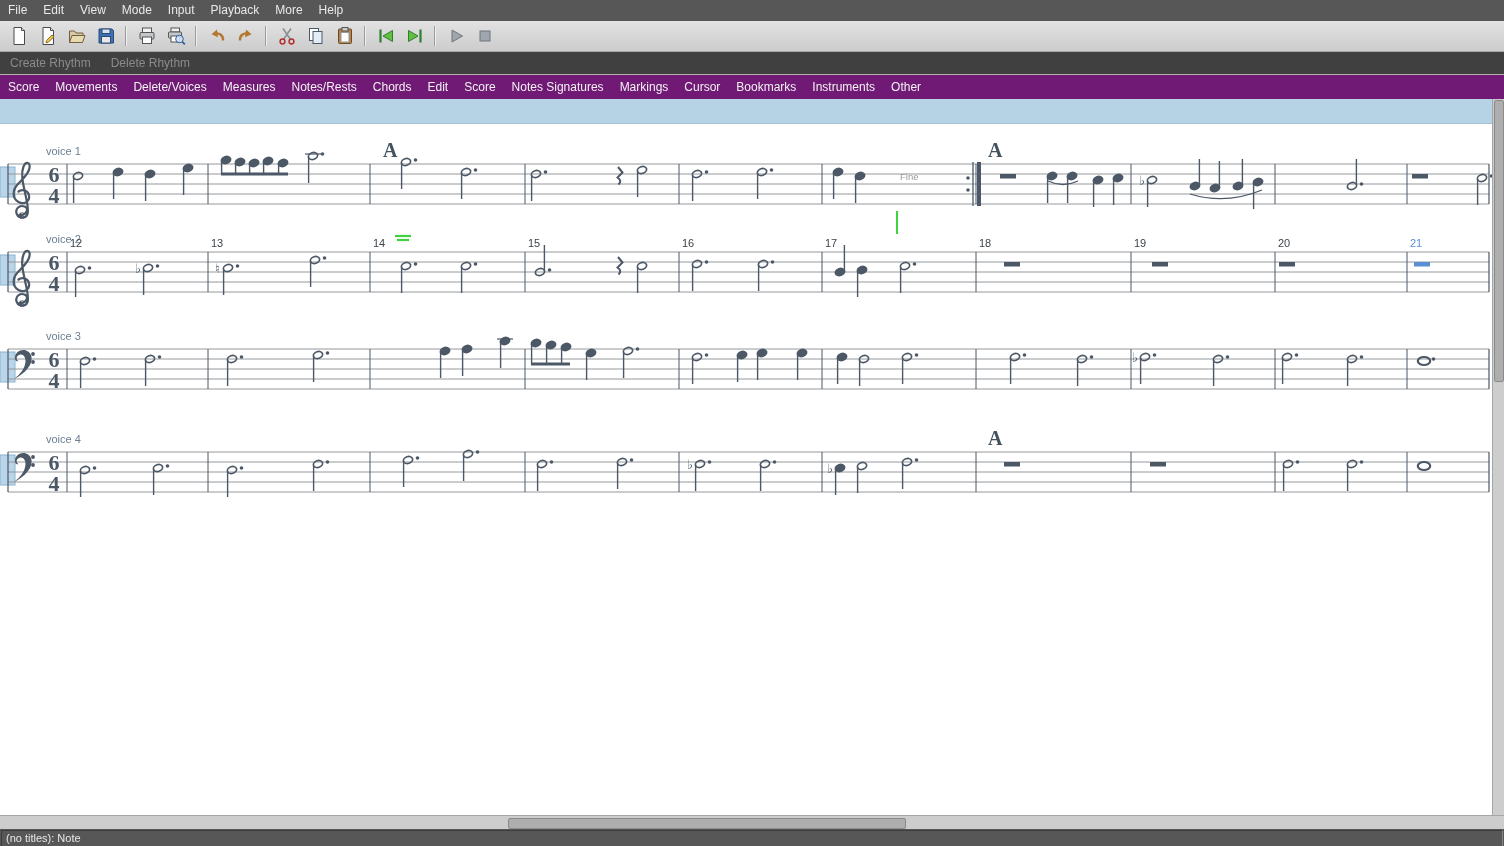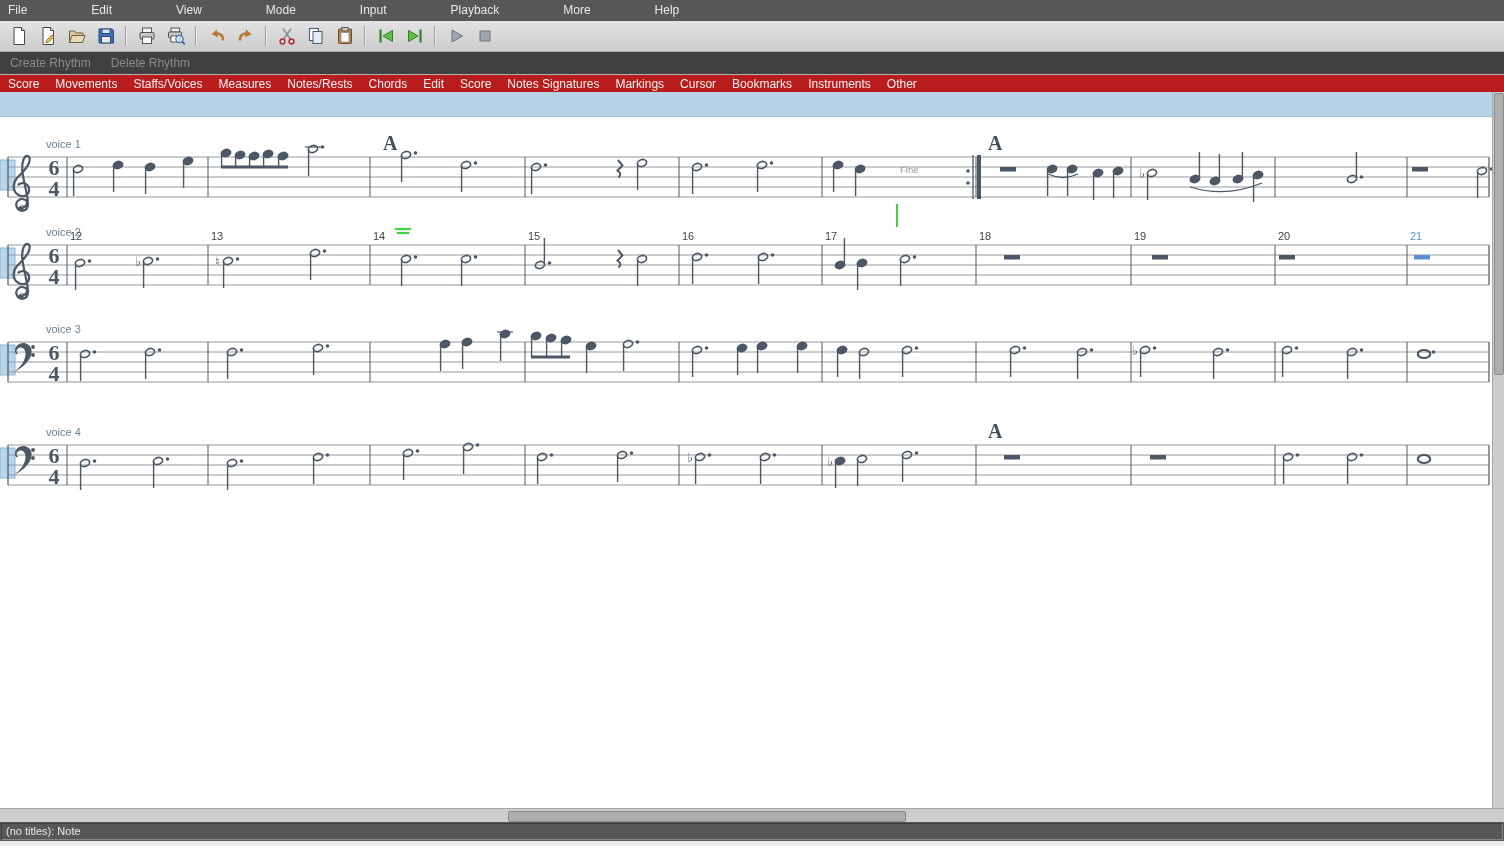--- a/index.html
+++ b/index.html
@@ -1,29 +1,29 @@
 <!DOCTYPE html>
 <html><head>
 <meta charset="utf-8">
 <style>
   html,body{margin:0;padding:0;}
   body{
     width:1504px;height:846px;overflow:hidden;background:#ececec;
     font-family:"Liberation Sans",sans-serif;
   }
-  .menubar{height:21px;background:#575757;color:#e9e9e9;display:flex;align-items:flex-start;font-size:12px;gap:48px;}
+  .menubar{height:21px;background:#575757;color:#e9e9e9;display:flex;align-items:flex-start;font-size:12px;}
   .menu-item{padding:0 8px;line-height:21px;cursor:default;}
   .toolbar{height:31px;background:linear-gradient(#e2e2e2,#cccccc);border-bottom:1px solid #a8a8a8;
     display:flex;align-items:center;padding:0 4px;box-sizing:border-box;}
   .tbtn{width:27px;height:26px;border:none;background:transparent;display:flex;align-items:center;justify-content:center;padding:0;margin:0 1px;}
   .tbtn svg{width:20px;height:20px;display:block;}
   .tsep{width:0;height:20px;border-left:1px solid #9b9b9b;border-right:1px solid #efefef;margin:0 5px;}
   .rhythm-bar{height:23px;background:#404040;border-bottom:1px solid #b2b2b2;display:flex;align-items:center;font-size:12px;color:#8b8b8b;box-sizing:border-box;}
   .rhythm-bar span{padding:0 10px;}
-  .category-bar{height:17px;background:#b91c1c;color:#f2f2f2;display:flex;align-items:center;font-size:12px;}
+  .category-bar{height:24px;background:#701a75;color:#f2f2f2;display:flex;align-items:center;font-size:12px;}
   .cat-item{padding:0 8px;line-height:22px;cursor:default;}
   .canvas{position:relative;width:1504px;height:716px;background:#ffffff;overflow:hidden;}
   .top-band{position:absolute;left:0;top:0;width:1492px;height:25px;background:#b5d3e4;border-bottom:1px solid #a3c4d6;box-sizing:border-box;}
   #score-svg{position:absolute;left:0;top:0;}
   .vscroll{position:absolute;right:0;top:0;width:12px;height:716px;background:#cdcdcd;border-left:1px solid #a5a5a5;box-sizing:border-box;}
   .vthumb{position:absolute;left:1px;top:1px;width:8px;height:280px;background:#aeaeae;border:1px solid #8a8a8a;border-radius:2px;}
   .hscroll{position:relative;height:14px;background:#cdcdcd;border-top:1px solid #a5a5a5;box-sizing:border-box;}
   .hthumb{position:absolute;left:508px;top:2px;width:396px;height:9px;background:#aeaeae;border:1px solid #8a8a8a;border-radius:2px;}
   .statusbar{height:19px;background:#575757;display:flex;align-items:center;padding:1px 1px;box-sizing:border-box;}
   .status-field{flex:1;height:15px;line-height:15px;border:1px solid;border-color:#3c3c3c #868686 #868686 #3c3c3c;
@@ -148,21 +148,21 @@
   </div>
 
 <div class="rhythm-bar">
   <span>Create Rhythm</span>
   <span>Delete Rhythm</span>
 </div>
 
 <div class="category-bar" id="catbar">
     <span class="cat-item">Score</span>
     <span class="cat-item">Movements</span>
-    <span class="cat-item">Staffs/Voices</span>
+    <span class="cat-item">Delete/Voices</span>
     <span class="cat-item">Measures</span>
     <span class="cat-item">Notes/Rests</span>
     <span class="cat-item">Chords</span>
     <span class="cat-item">Edit</span>
     <span class="cat-item">Score</span>
     <span class="cat-item">Notes Signatures</span>
     <span class="cat-item">Markings</span>
     <span class="cat-item">Cursor</span>
     <span class="cat-item">Bookmarks</span>
     <span class="cat-item">Instruments</span>

